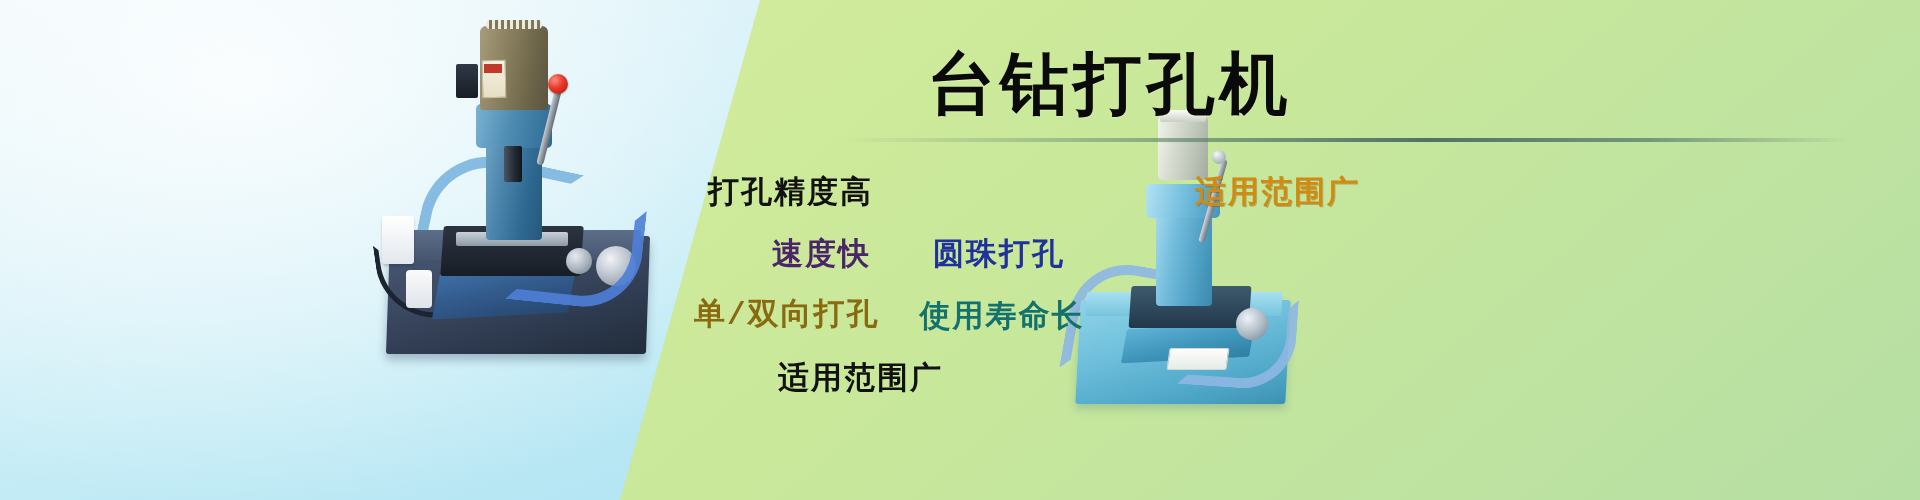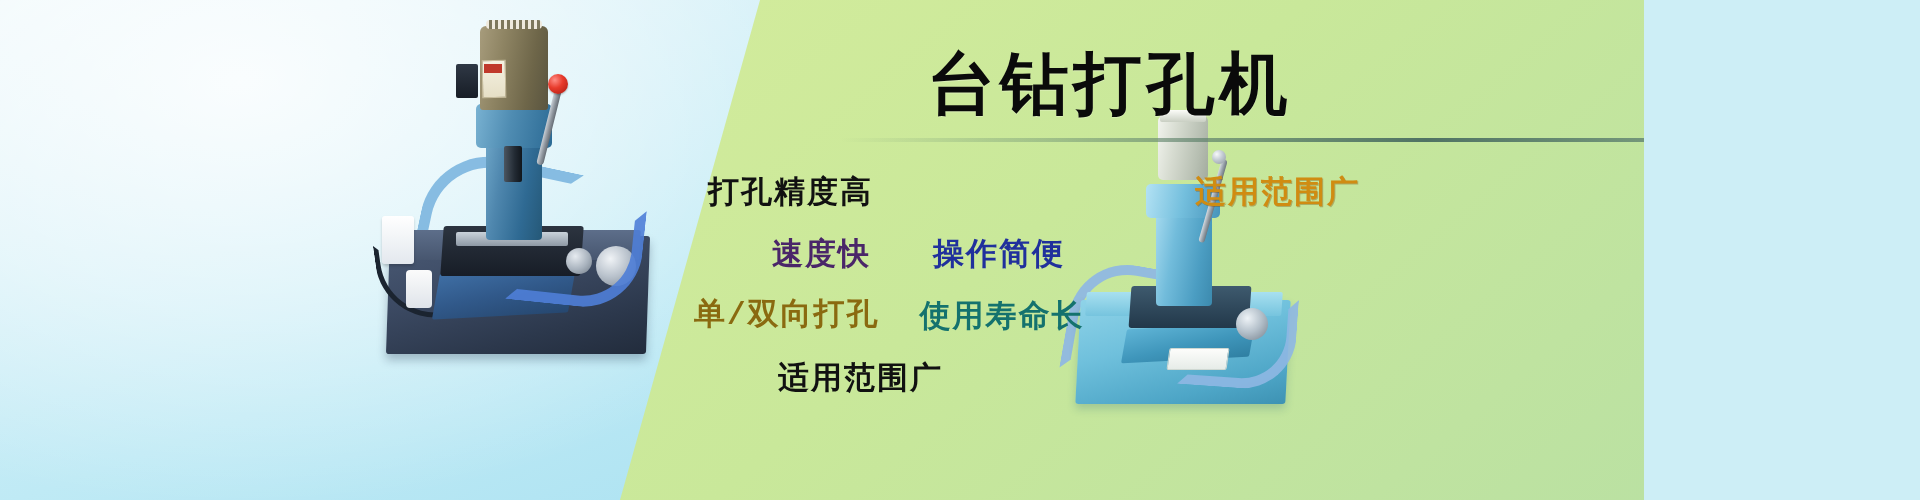--- a/index.html
+++ b/index.html
@@ -2,21 +2,21 @@
 <html><head>
 <meta charset="utf-8">
 <style>
   html,body{margin:0;padding:0;}
   body{
     width:1920px;height:500px;overflow:hidden;
     font-family:"Liberation Serif","DejaVu Serif",serif;
     background:#cdeef6;
   }
   #banner{
-    position:relative;width:1644px;height:500px;overflow:hidden;
+    position:relative;width:1920px;height:500px;overflow:hidden;
     background:linear-gradient(160deg,#eaf7fb 0%,#d8f1f8 18%,#bfeaf5 46%,#aee3f2 70%,#bce9f3 88%,#d8f2f8 100%);
   }
   
   #sheen{
     position:absolute;left:-200px;top:-260px;width:1100px;height:760px;
     background:radial-gradient(ellipse at 40% 45%, rgba(255,255,255,.85) 0%, rgba(255,255,255,.45) 38%, rgba(255,255,255,0) 72%);
     pointer-events:none;
   }
   #sheen2{
     position:absolute;right:-120px;bottom:-220px;width:900px;height:620px;
@@ -316,21 +316,21 @@
 
   <div id="features">
 
     <div class="frow r1">
       <span class="feat f-a">打孔精度高</span>
       <span class="feat f-b">适用范围广</span>
     </div>
 
     <div class="frow r2">
       <span class="feat f-a">速度快</span>
-      <span class="feat f-b">操作简便</span>
+      <span class="feat f-b">圆珠打孔</span>
     </div>
 
     <div class="frow r3">
       <span class="feat f-a">单/双向打孔</span>
       <span class="feat f-b">使用寿命长</span>
     </div>
 
     <div class="frow r4">
       <span class="feat f-a">适用范围广</span>
     </div>

